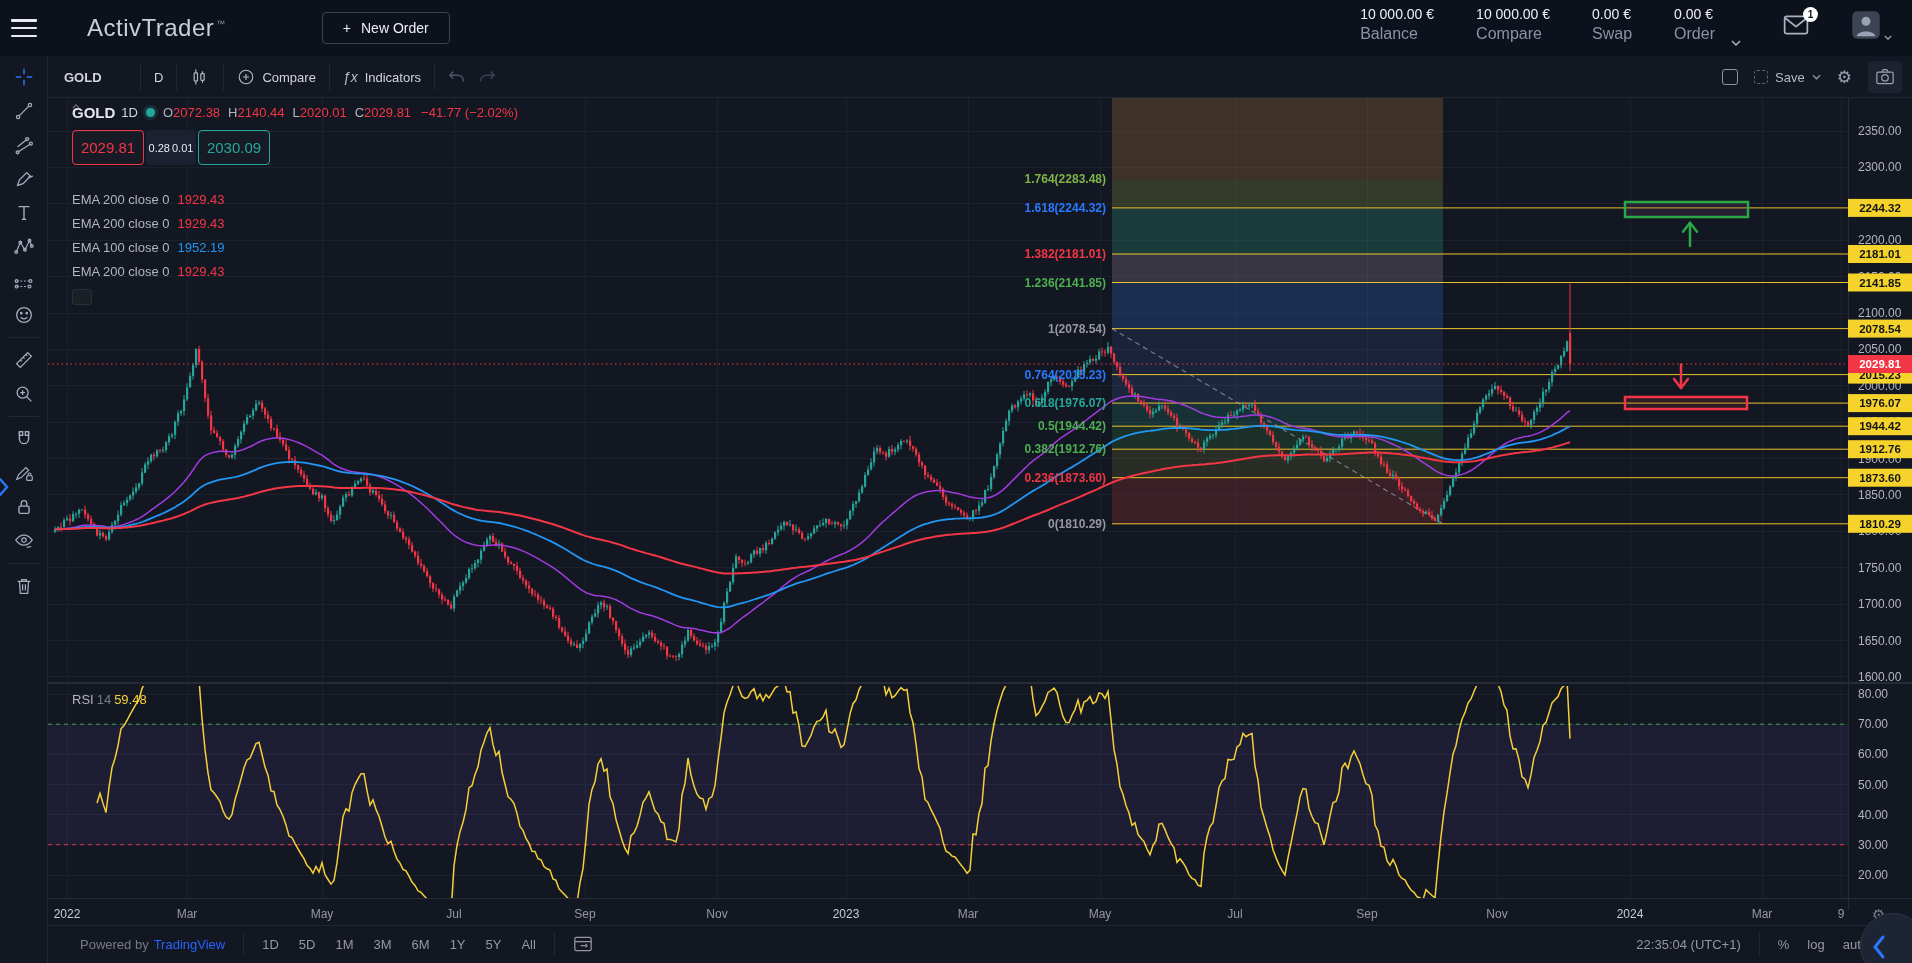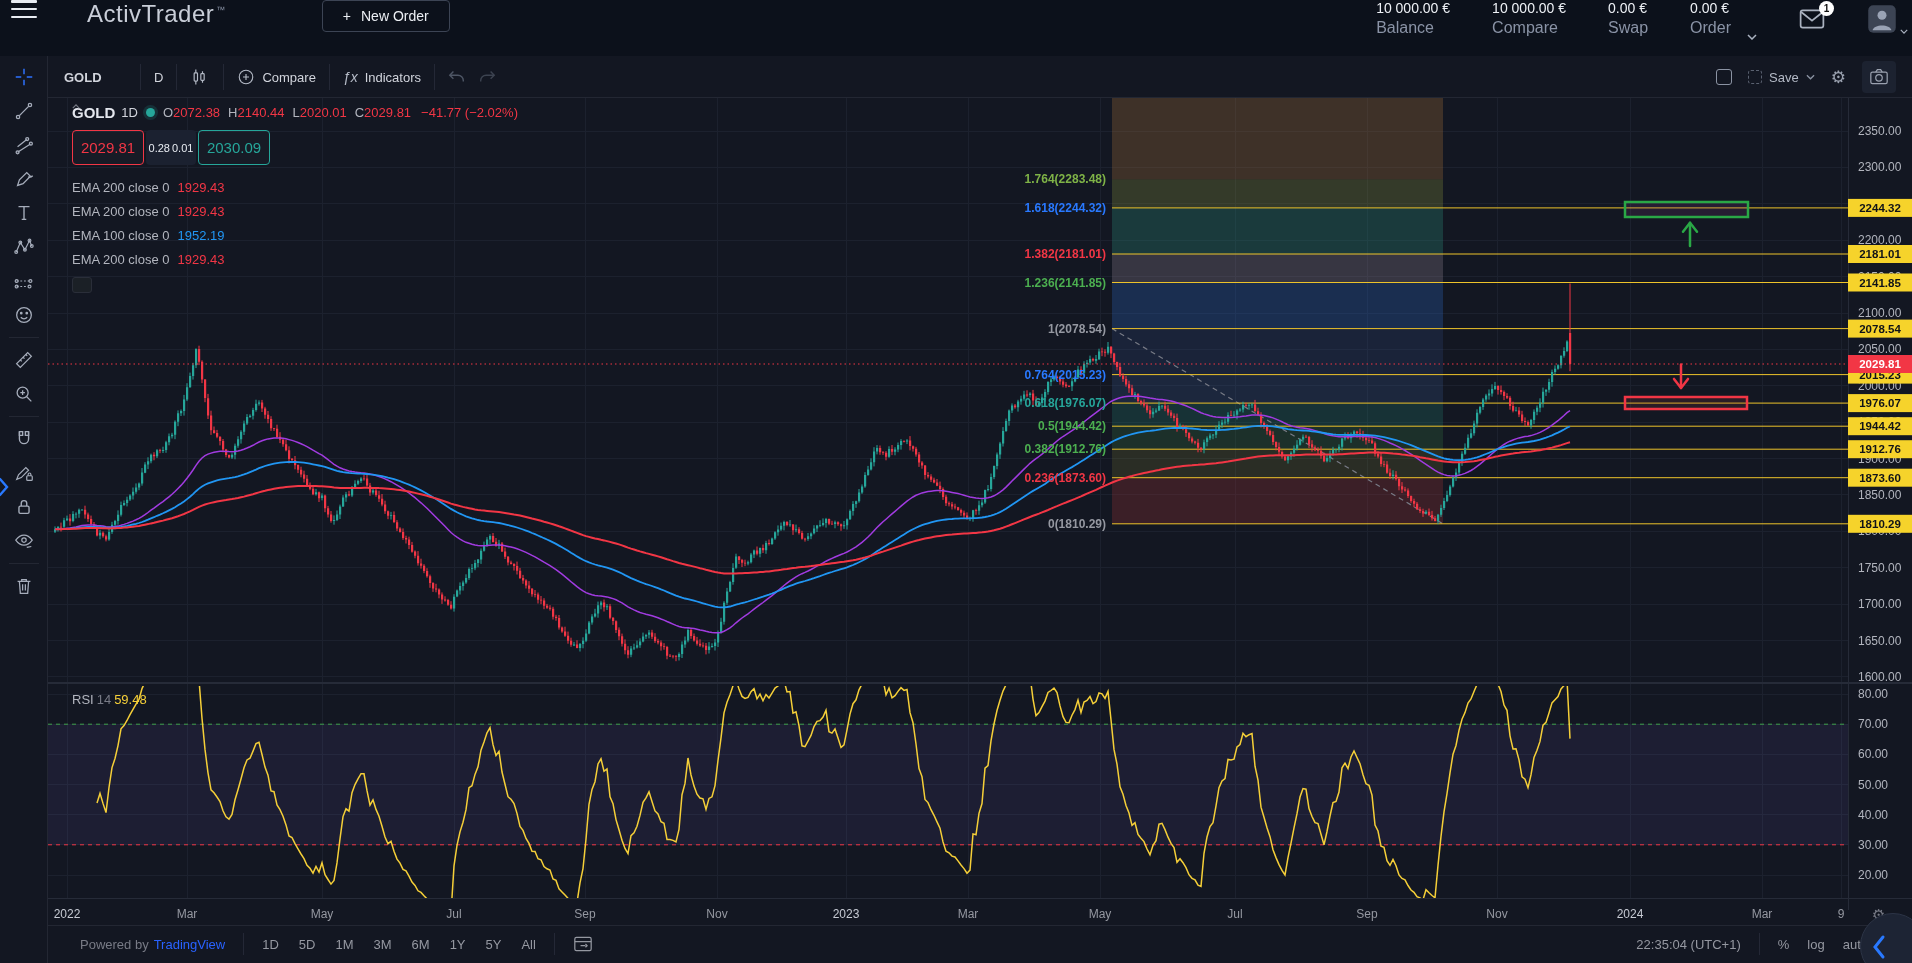--- a/index.html
+++ b/index.html
@@ -1,46 +1,46 @@
 <!DOCTYPE html>
 <html><head>
 <meta charset="utf-8">
 <style>
   *{margin:0;padding:0;box-sizing:border-box}
   body{background:#090d14}
   .app{position:relative;width:1912px;height:963px;background:#131722;overflow:hidden;
        font-family:"Liberation Sans",sans-serif;color:#d1d4dc}
   
-  .topbar{height:56px;background:#0c111b;display:flex;align-items:flex-start;position:relative;z-index:5}
+  .topbar{height:56px;background:#0c111b;display:flex;align-items:center;position:relative;z-index:5}
   .burger{width:26px;height:18px;margin-left:11px;display:flex;flex-direction:column;justify-content:space-between;cursor:pointer}
   .burger i{display:block;height:2.5px;background:#e8ecf2;border-radius:1px}
   .logo{margin-left:50px;font-size:24px;color:#c9ced8;letter-spacing:.5px;font-weight:400}
   .logo sup{font-size:9px;color:#8a93a6;margin-left:2px}
   .neworder{margin-left:96px;display:flex;align-items:center;gap:10px;border:1px solid #3c4454;border-radius:4px;
             padding:7px 20px;font-size:14px;color:#eceff4;cursor:pointer;background:transparent}
-  .tb-right{margin-left:auto;display:flex;align-items:flex-start;gap:42px;padding-right:4px}
+  .tb-right{margin-left:auto;display:flex;align-items:flex-start;gap:42px;padding-right:20px}
   .stat{display:flex;flex-direction:column;gap:3px}
   .stat .v{font-size:14px;color:#eef1f6}
   .stat .l{font-size:16px;color:#8a93a6}
   .tb-caret{margin-top:26px;margin-left:-26px}
   .mailwrap{position:relative;margin-top:8px;cursor:pointer}
   .badge{position:absolute;top:-7px;right:-9px;background:#fff;color:#111;font-size:10px;font-weight:700;
          border-radius:50%;width:15px;height:15px;display:flex;align-items:center;justify-content:center}
   .avatarwrap{margin-top:4px;display:flex;align-items:flex-end;gap:3px;cursor:pointer}
   
   .sidebar{position:absolute;left:0;top:56px;bottom:0;width:48px;background:#131722;border-right:1px solid #232733;
            display:flex;flex-direction:column;align-items:center;padding-top:4px;z-index:4}
   .tool{width:38px;height:34px;display:flex;align-items:center;justify-content:center;cursor:pointer;border-radius:4px}
   .tsep{width:30px;height:1px;background:#232733;margin:5px 0}
   .content{position:absolute;left:48px;top:56px;right:0;bottom:0}
   
   .ctb{height:42px;display:flex;align-items:center;box-shadow:inset 0 -1px #232733;background:#131722;position:relative;z-index:3}
   .ctb .item{display:flex;align-items:center;gap:7px;padding:0 13px;font-size:13px;color:#d1d4dc;cursor:pointer;height:100%}
   .ctb .vsep{width:1px;height:26px;background:#242836}
-  .ctb-right{margin-left:auto;display:flex;align-items:center;gap:16px;padding-right:16px;color:#9598a1}
+  .ctb-right{margin-left:auto;display:flex;align-items:center;gap:16px;padding-right:10px;color:#9598a1}
   .sq-icon{width:16px;height:16px;border:1.5px solid #8b93a3;border-radius:3px;cursor:pointer}
   .savegrp{display:flex;align-items:center;gap:7px;cursor:pointer;font-size:13px;color:#b4bac6}
   .dashsq{width:14px;height:14px;border:1px dashed #5a6170;border-radius:3px}
   .gear{font-size:17px;color:#9aa1af;cursor:pointer;font-family:"DejaVu Sans",sans-serif}
   .cambtn{width:34px;height:32px;background:#1c2230;border-radius:4px;display:flex;align-items:center;justify-content:center;cursor:pointer}
   
   .chartwrap{position:relative;height:827px;background:#131722}
   .chartwrap svg{position:absolute;left:0;top:0}
   .legend{position:absolute;left:24px;top:6px;z-index:2}
   .lg-row1{display:flex;align-items:center;gap:8px;font-size:13px}
@@ -50,21 +50,21 @@
   .ohlc{display:flex;gap:8px;}
   .ohlc .k{color:#b2b5be}
   .ohlc .v{color:#f23645}
   .lg-chg{color:#f23645;margin-left:2px}
   .lg-row2{display:flex;align-items:stretch;gap:2px;margin-top:9px;height:35px}
   .pricebox{width:72px;border:1px solid;border-radius:4px;display:flex;align-items:center;justify-content:center;
             font-size:15px;background:rgba(255,255,255,.02);cursor:pointer}
   .spreadbox{width:50px;background:#1b2130;border-radius:4px;display:flex;flex-direction:row;align-items:center;
              justify-content:center;font-size:11px;color:#e8ecf2;gap:2px}
   .ind-row{display:flex;gap:8px;font-size:13px;height:24px;align-items:center;color:#b2b5be;cursor:pointer}
-  .ind-rows{margin-top:10px}
+  .ind-rows{margin-top:22px}
   .caretbtn{margin-top:6px;width:20px;height:16px;border:1px solid #2a2e39;border-radius:3px;background:#1b2026;
             display:flex;align-items:center;justify-content:center;cursor:pointer}
   .rsilegend{position:absolute;left:24px;top:594px;display:flex;gap:3px;font-size:13px;z-index:2;align-items:center}
   .rsilegend .n{color:#b2b5be}.rsilegend .p{color:#787b86}
   
   .bbar{height:38px;display:flex;align-items:center;box-shadow:inset 0 1px #232733;font-size:13px;color:#9598a1;
         background:#131722;position:relative;z-index:3}
   .bbar .powered{margin-left:32px;color:#787b86}
   .bbar .brand{color:#2962ff;margin-left:5px;cursor:pointer}
   .bbar .vsep{width:1px;height:22px;background:#242836;margin:0 18px}

